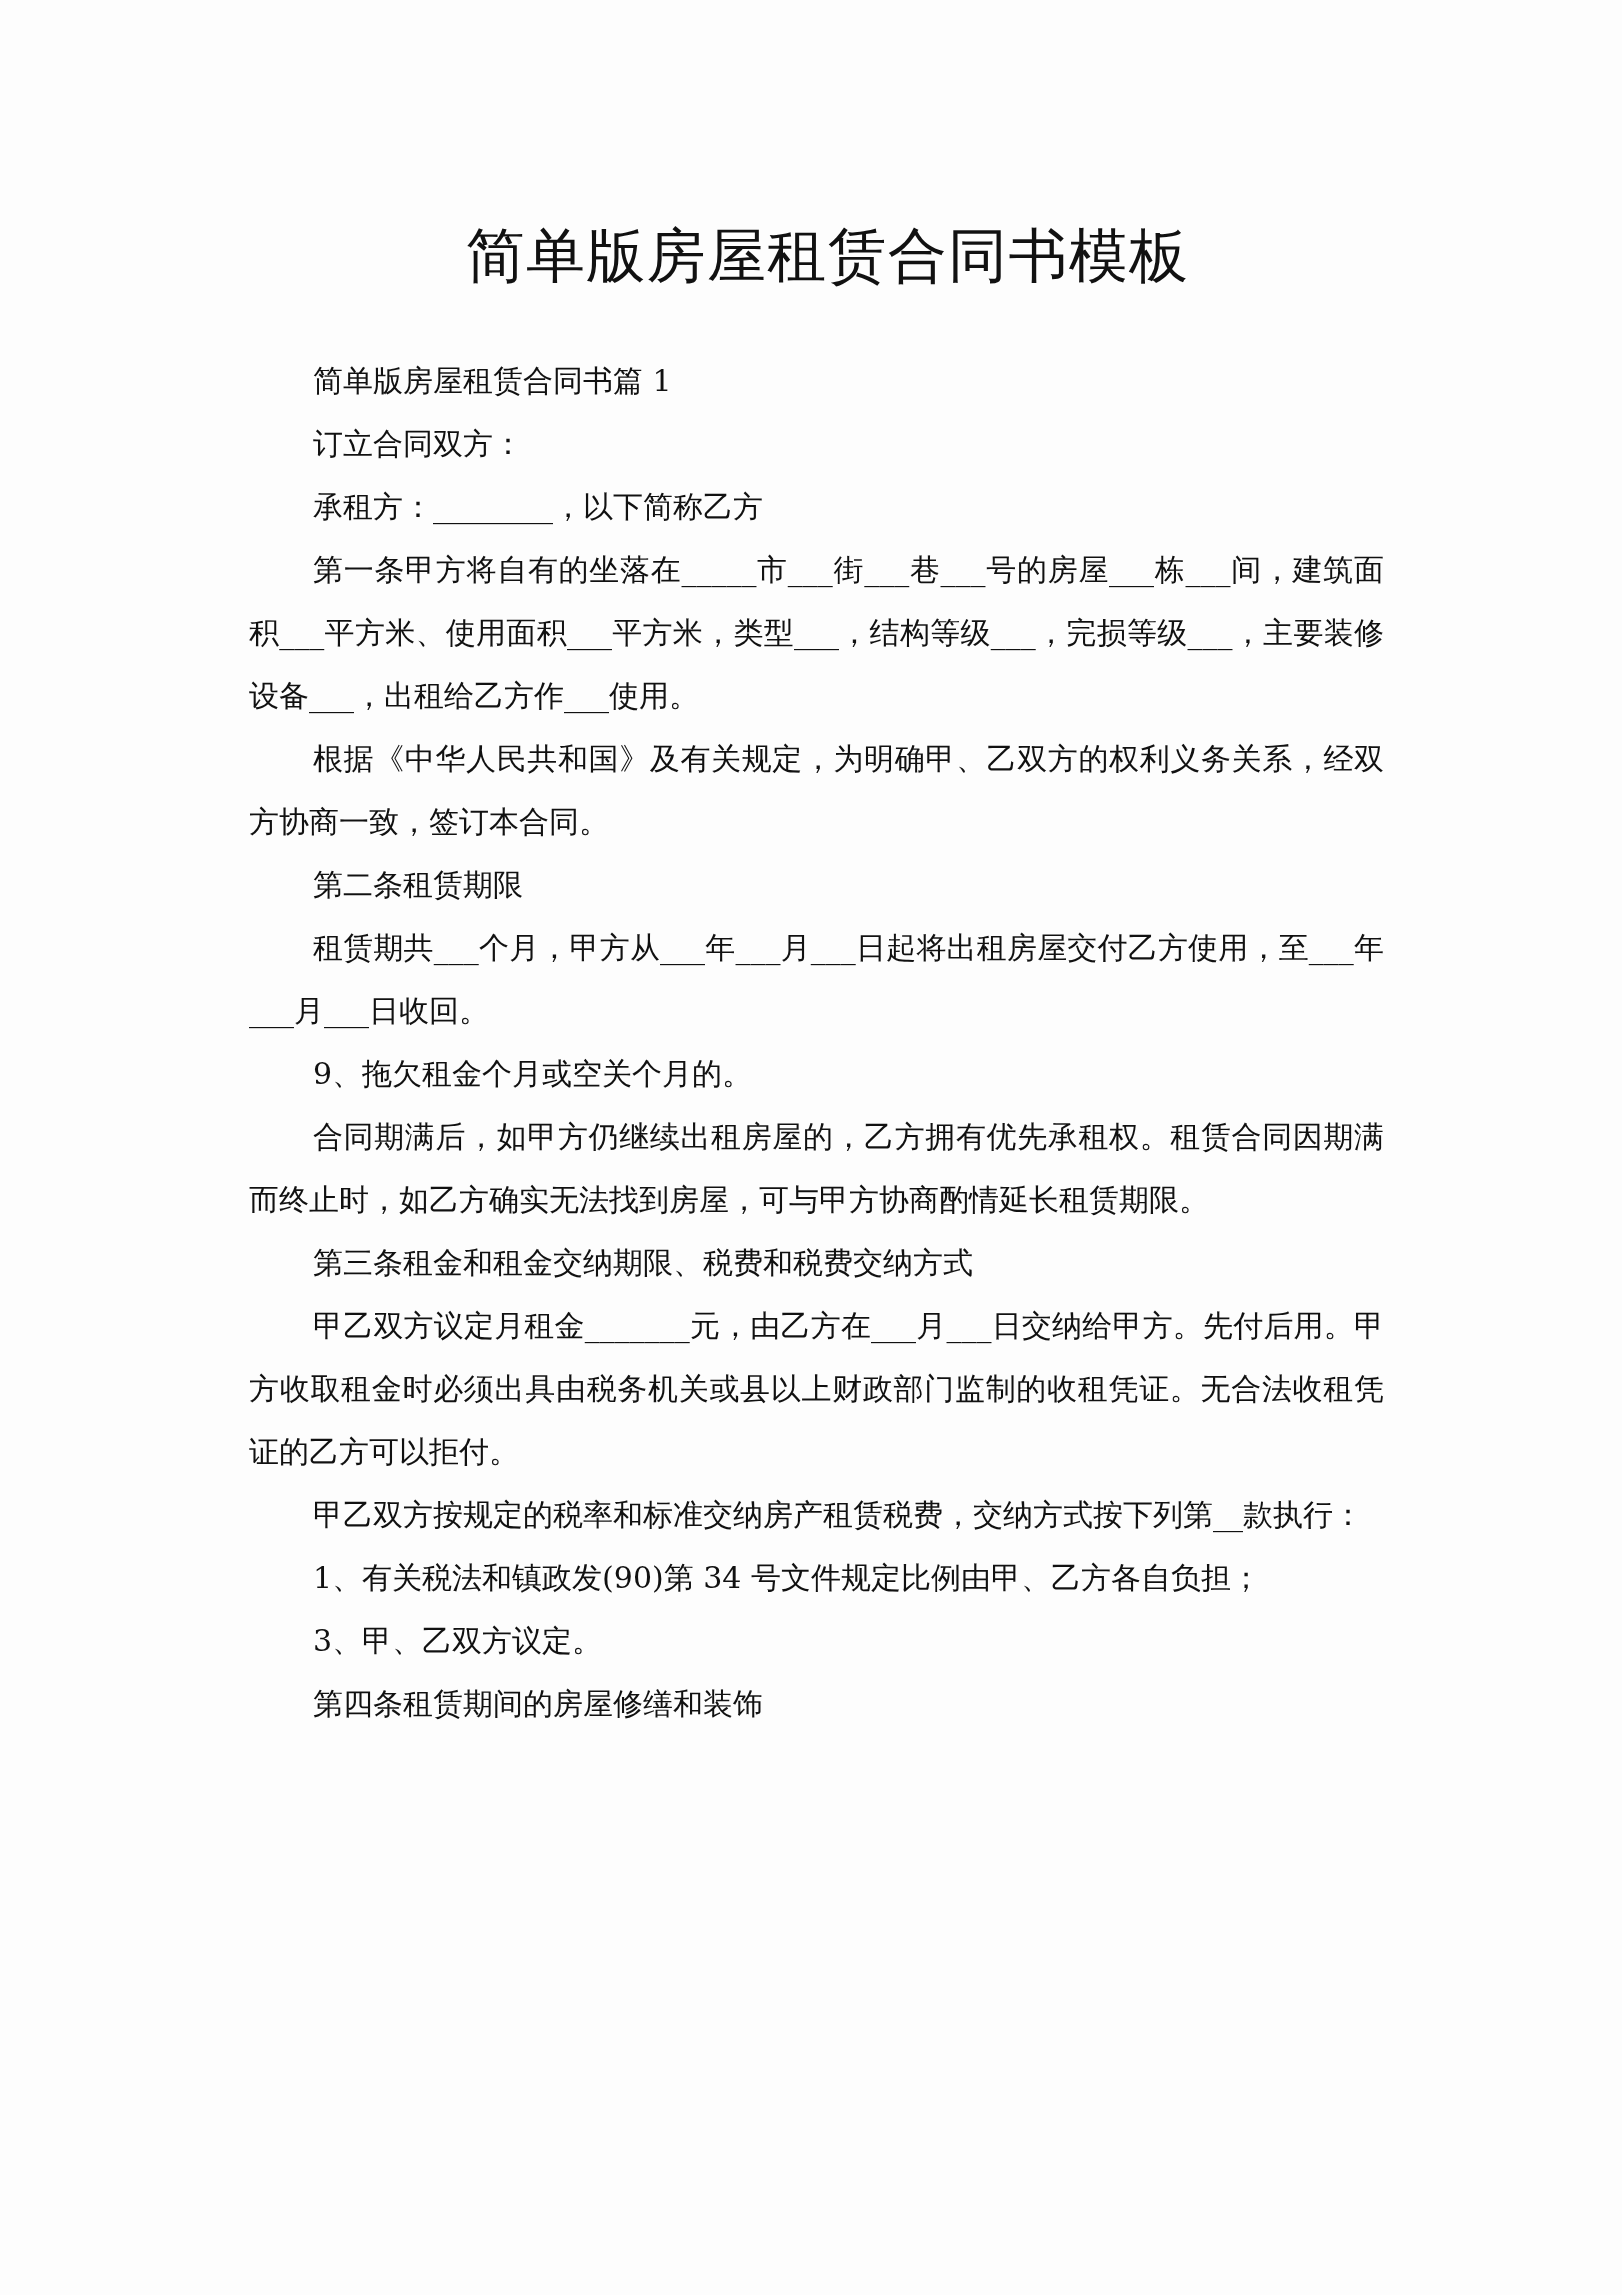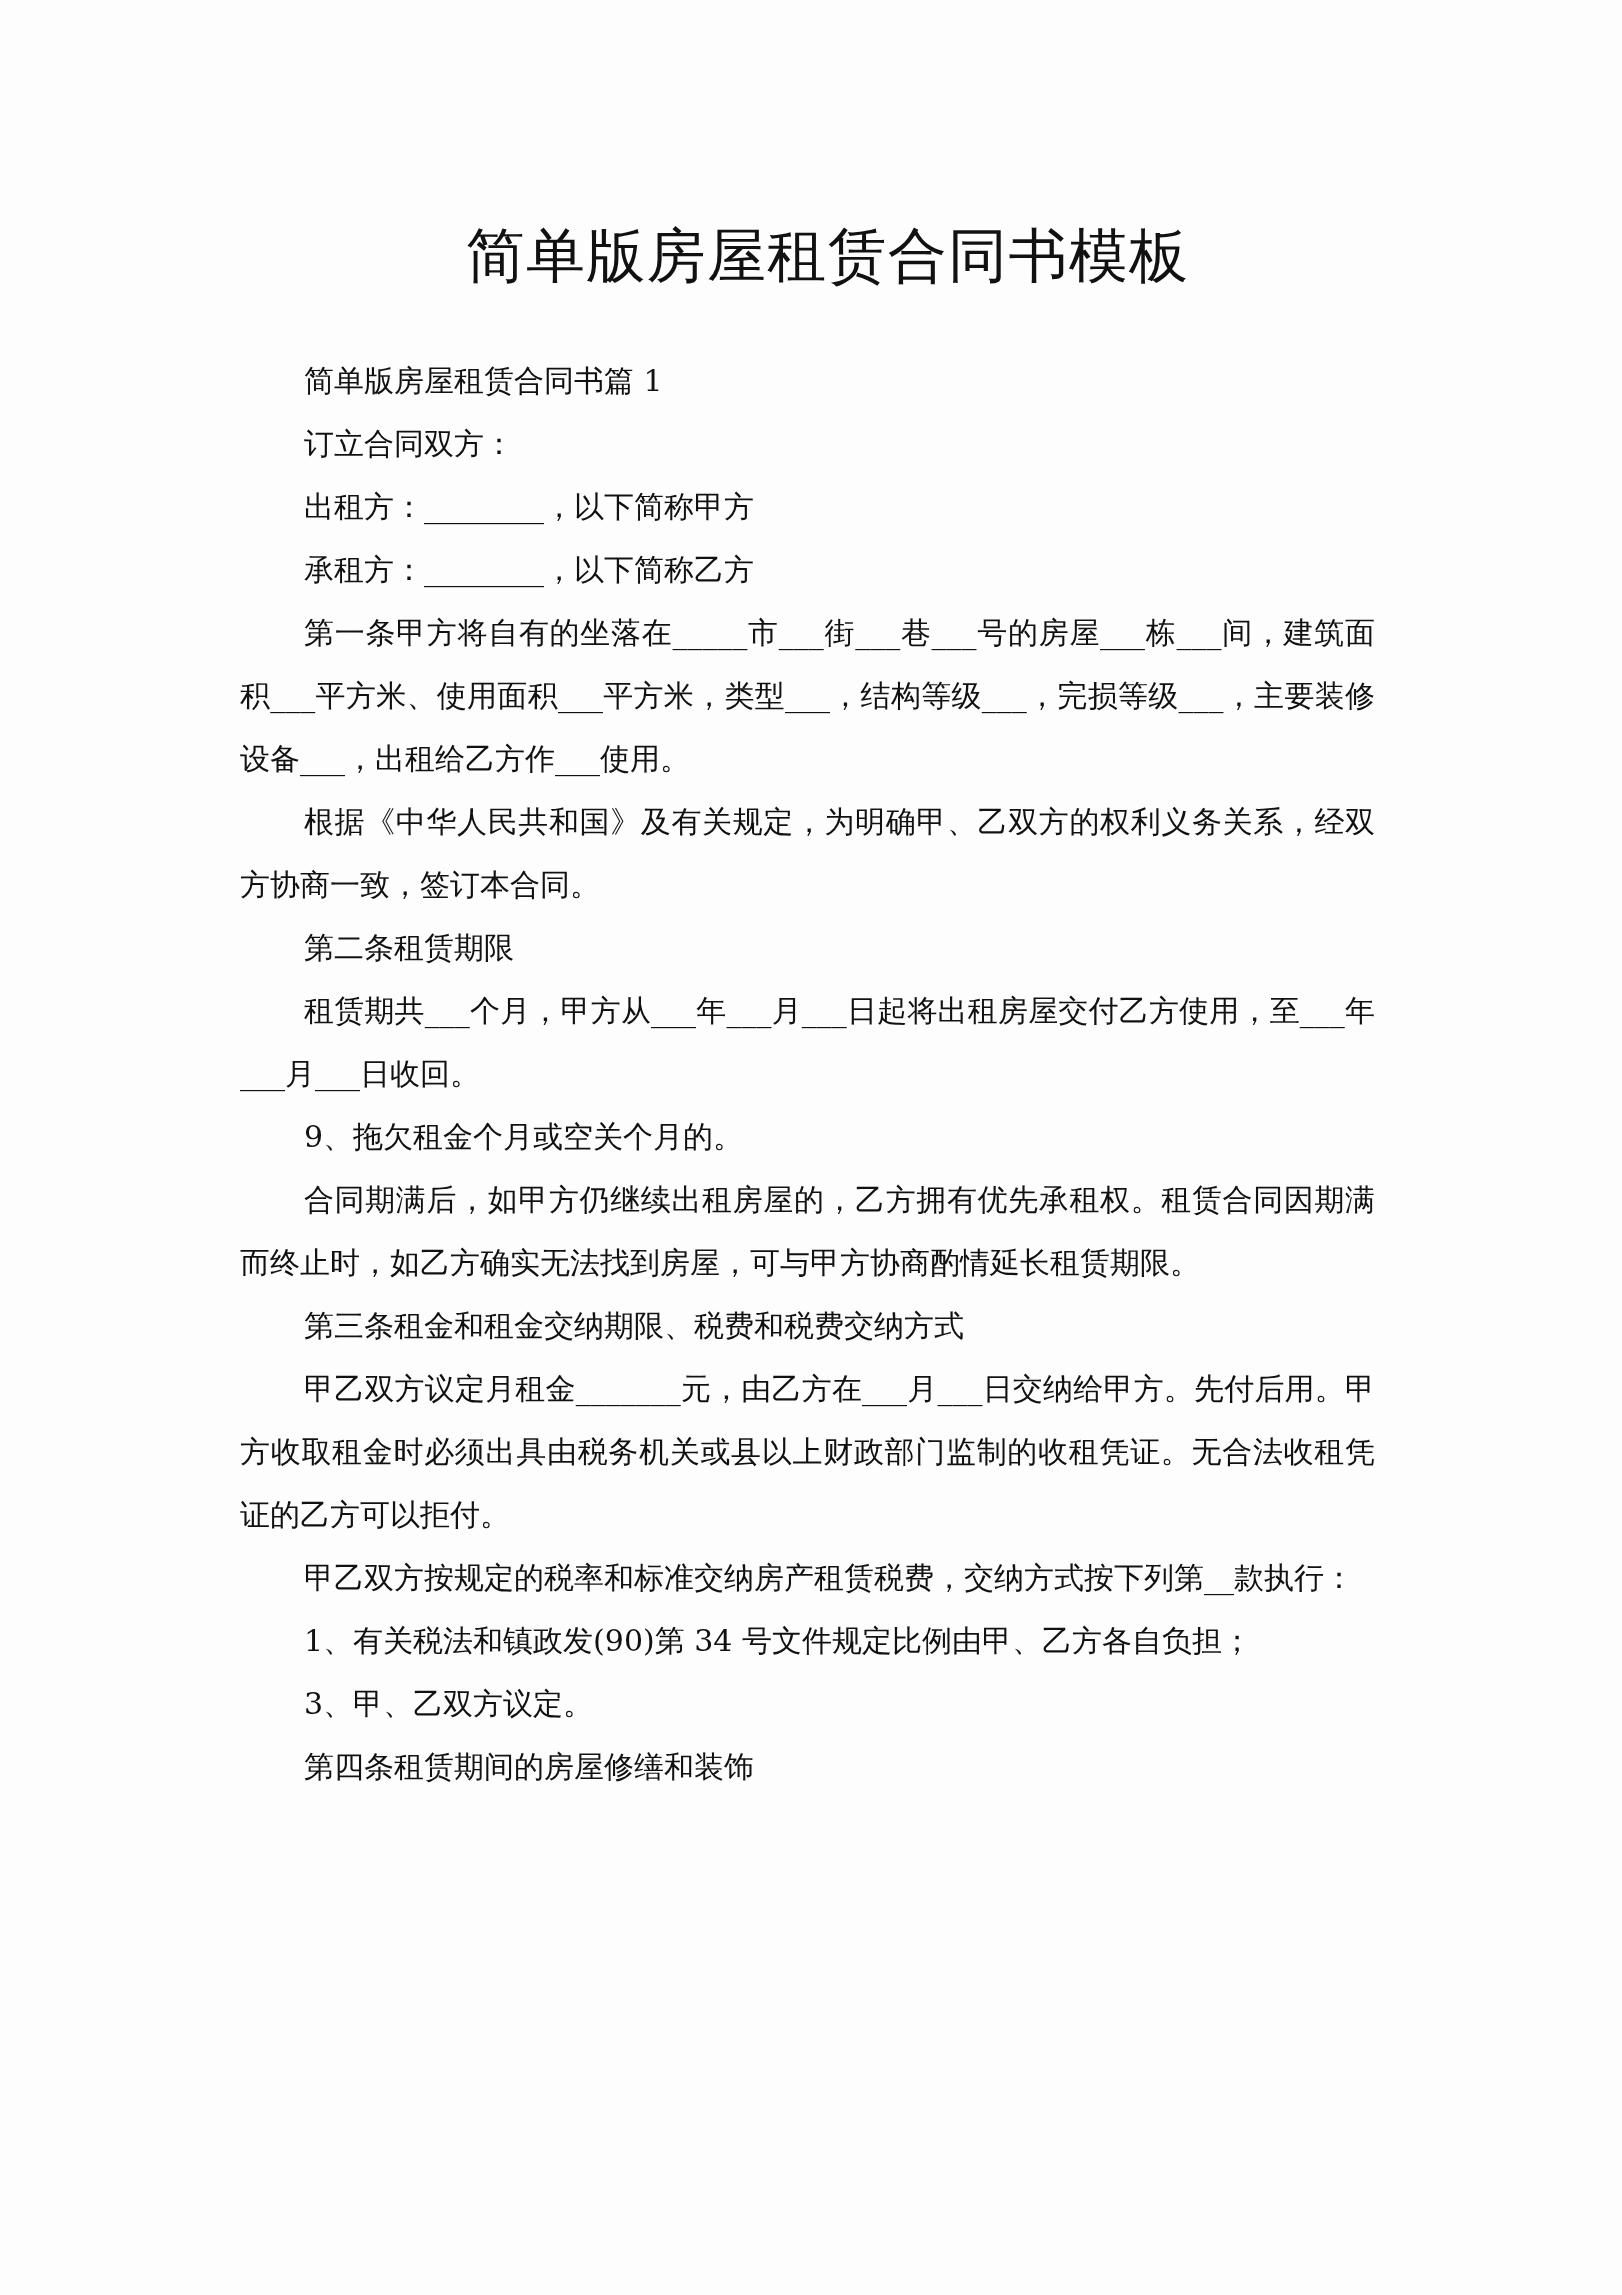--- a/index.html
+++ b/index.html
@@ -30,21 +30,21 @@
       width: 1623px;
       text-align: center;
       font-size: 59px;
       line-height: 79px;
       font-weight: normal;
       letter-spacing: 1.3px;
       margin: 16px;
     }
     .body {
       position: absolute;
-      left: 240px;
+      left: 249px;
       top: 349px;
       width: 1135px;
       font-size: 30px;
       line-height: 63px;
     }
     .p {
       margin: 0;
       text-align: justify;
       text-indent: 64px;
       white-space: normal;
@@ -52,21 +52,20 @@
   </style>
 </head>
 <body>
 
 <div class="page">
   <h1 class="title">简单版房屋租赁合同书模板</h1>
 
   <div class="body">
     <p class="p">简单版房屋租赁合同书篇 1</p>
     <p class="p">订立合同双方：</p>
-    <p class="p">出租方：________，以下简称甲方</p>
     <p class="p">承租方：________，以下简称乙方</p>
     <p class="p">第一条甲方将自有的坐落在_____市___街___巷___号的房屋___栋___间，建筑面积___平方米、使用面积___平方米，类型___，结构等级___，完损等级___，主要装修设备___，出租给乙方作___使用。</p>
     <p class="p">根据《中华人民共和国》及有关规定，为明确甲、乙双方的权利义务关系，经双方协商一致，签订本合同。</p>
     <p class="p">第二条租赁期限</p>
     <p class="p">租赁期共___个月，甲方从___年___月___日起将出租房屋交付乙方使用，至___年___月___日收回。</p>
     <p class="p">9、拖欠租金个月或空关个月的。</p>
     <p class="p">合同期满后，如甲方仍继续出租房屋的，乙方拥有优先承租权。租赁合同因期满而终止时，如乙方确实无法找到房屋，可与甲方协商酌情延长租赁期限。</p>
     <p class="p">第三条租金和租金交纳期限、税费和税费交纳方式</p>
     <p class="p">甲乙双方议定月租金_______元，由乙方在___月___日交纳给甲方。先付后用。甲方收取租金时必须出具由税务机关或县以上财政部门监制的收租凭证。无合法收租凭证的乙方可以拒付。</p>
     <p class="p">甲乙双方按规定的税率和标准交纳房产租赁税费，交纳方式按下列第__款执行：</p>

